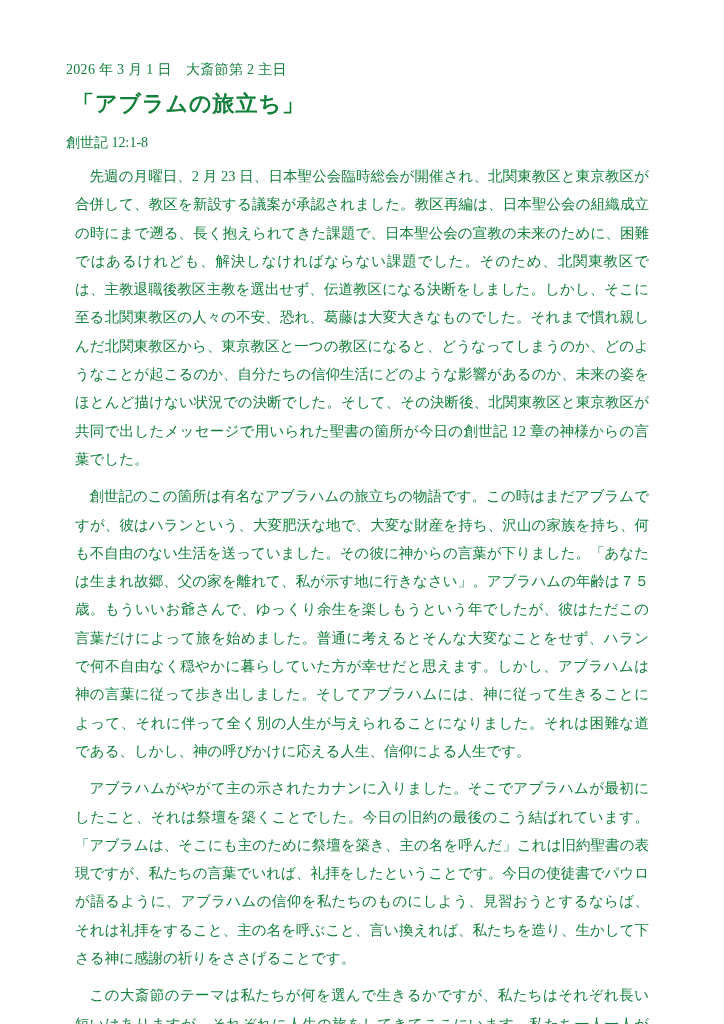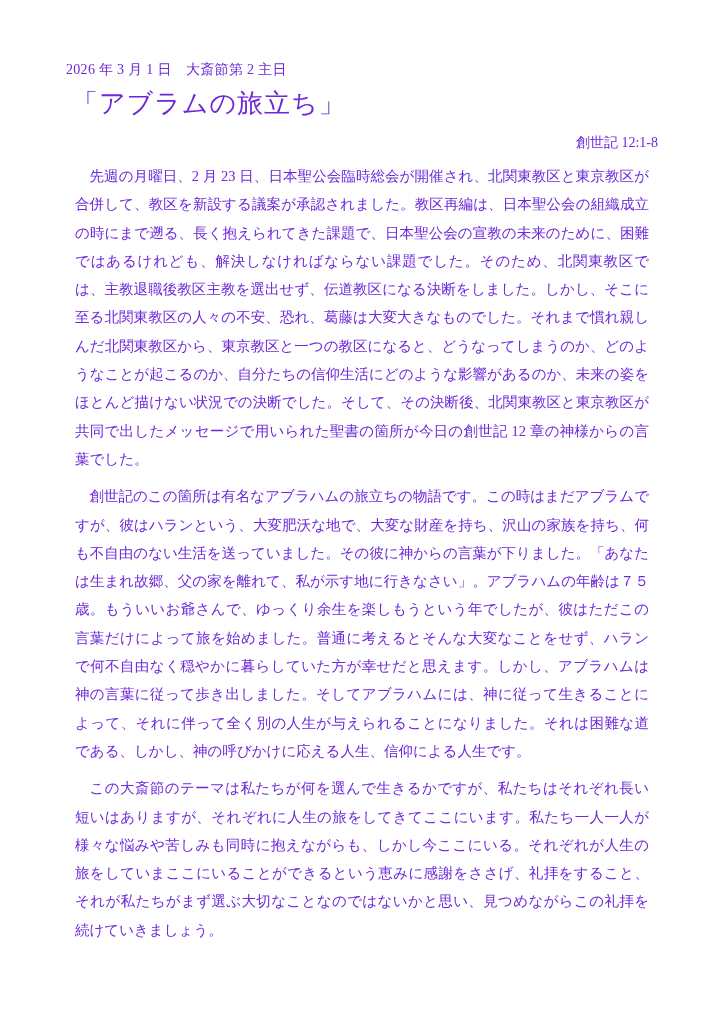--- a/index.html
+++ b/index.html
@@ -9,38 +9,38 @@
   }
   .page {
     position: relative;
     width: 724px;
     height: 1024px;
     margin: 0 auto;
     background: #ffffff;
     box-sizing: border-box;
     padding: 60px 66px 0 66px;
     font-family: "Liberation Serif", "DejaVu Serif", serif;
-    color: #6d28d9;
+    color: #15803d;
     overflow: hidden;
   }
   .date-line {
     font-size: 14px;
     line-height: 20px;
     letter-spacing: 0.3px;
     white-space: pre-wrap;
   }
   .sermon-title {
-    font-size: 26px;
-    font-weight: normal;
+    font-size: 22px;
+    font-weight: bold;
     line-height: 30px;
     margin: 9px 0 0 6px;
     letter-spacing: 1px;
   }
   .scripture-ref {
-    text-align: right;
+    text-align: left;
     font-size: 14px;
     line-height: 20px;
     margin-top: 14px;
   }
   .body-text {
     margin-top: 5px;
     font-size: 14.5px;
     line-height: 28.3px;
     text-align: justify;
     text-justify: inter-ideograph;
@@ -56,15 +56,16 @@
 <div class="page">
   <div class="date-line">2026 年 3 月 1 日　大斎節第 2 主日</div>
 
   <h1 class="sermon-title">「アブラムの旅立ち」</h1>
 
   <div class="scripture-ref">創世記 12:1-8</div>
 
   <div class="body-text">
     <p>先週の月曜日、2 月 23 日、日本聖公会臨時総会が開催され、北関東教区と東京教区が合併して、教区を新設する議案が承認されました。教区再編は、日本聖公会の組織成立の時にまで遡る、長く抱えられてきた課題で、日本聖公会の宣教の未来のために、困難ではあるけれども、解決しなければならない課題でした。そのため、北関東教区では、主教退職後教区主教を選出せず、伝道教区になる決断をしました。しかし、そこに至る北関東教区の人々の不安、恐れ、葛藤は大変大きなものでした。それまで慣れ親しんだ北関東教区から、東京教区と一つの教区になると、どうなってしまうのか、どのようなことが起こるのか、自分たちの信仰生活にどのような影響があるのか、未来の姿をほとんど描けない状況での決断でした。そして、その決断後、北関東教区と東京教区が共同で出したメッセージで用いられた聖書の箇所が今日の創世記 12 章の神様からの言葉でした。</p>
     <p>創世記のこの箇所は有名なアブラハムの旅立ちの物語です。この時はまだアブラムですが、彼はハランという、大変肥沃な地で、大変な財産を持ち、沢山の家族を持ち、何も不自由のない生活を送っていました。その彼に神からの言葉が下りました。「あなたは生まれ故郷、父の家を離れて、私が示す地に行きなさい」。アブラハムの年齢は７５歳。もういいお爺さんで、ゆっくり余生を楽しもうという年でしたが、彼はただこの言葉だけによって旅を始めました。普通に考えるとそんな大変なことをせず、ハランで何不自由なく穏やかに暮らしていた方が幸せだと思えます。しかし、アブラハムは神の言葉に従って歩き出しました。そしてアブラハムには、神に従って生きることによって、それに伴って全く別の人生が与えられることになりました。それは困難な道である、しかし、神の呼びかけに応える人生、信仰による人生です。</p>
+    <p>アブラハムがやがて主の示されたカナンに入りました。そこでアブラハムが最初にしたこと、それは祭壇を築くことでした。今日の旧約の最後のこう結ばれています。「アブラムは、そこにも主のために祭壇を築き、主の名を呼んだ」これは旧約聖書の表現ですが、私たちの言葉でいれば、礼拝をしたということです。今日の使徒書でパウロが語るように、アブラハムの信仰を私たちのものにしよう、見習おうとするならば、それは礼拝をすること、主の名を呼ぶこと、言い換えれば、私たちを造り、生かして下さる神に感謝の祈りをささげることです。</p>
     <p>この大斎節のテーマは私たちが何を選んで生きるかですが、私たちはそれぞれ長い短いはありますが、それぞれに人生の旅をしてきてここにいます。私たち一人一人が様々な悩みや苦しみも同時に抱えながらも、しかし今ここにいる。それぞれが人生の旅をしていまここにいることができるという恵みに感謝をささげ、礼拝をすること、それが私たちがまず選ぶ大切なことなのではないかと思い、見つめながらこの礼拝を続けていきましょう。</p>
   </div>
 </div>
 
 </body></html>

